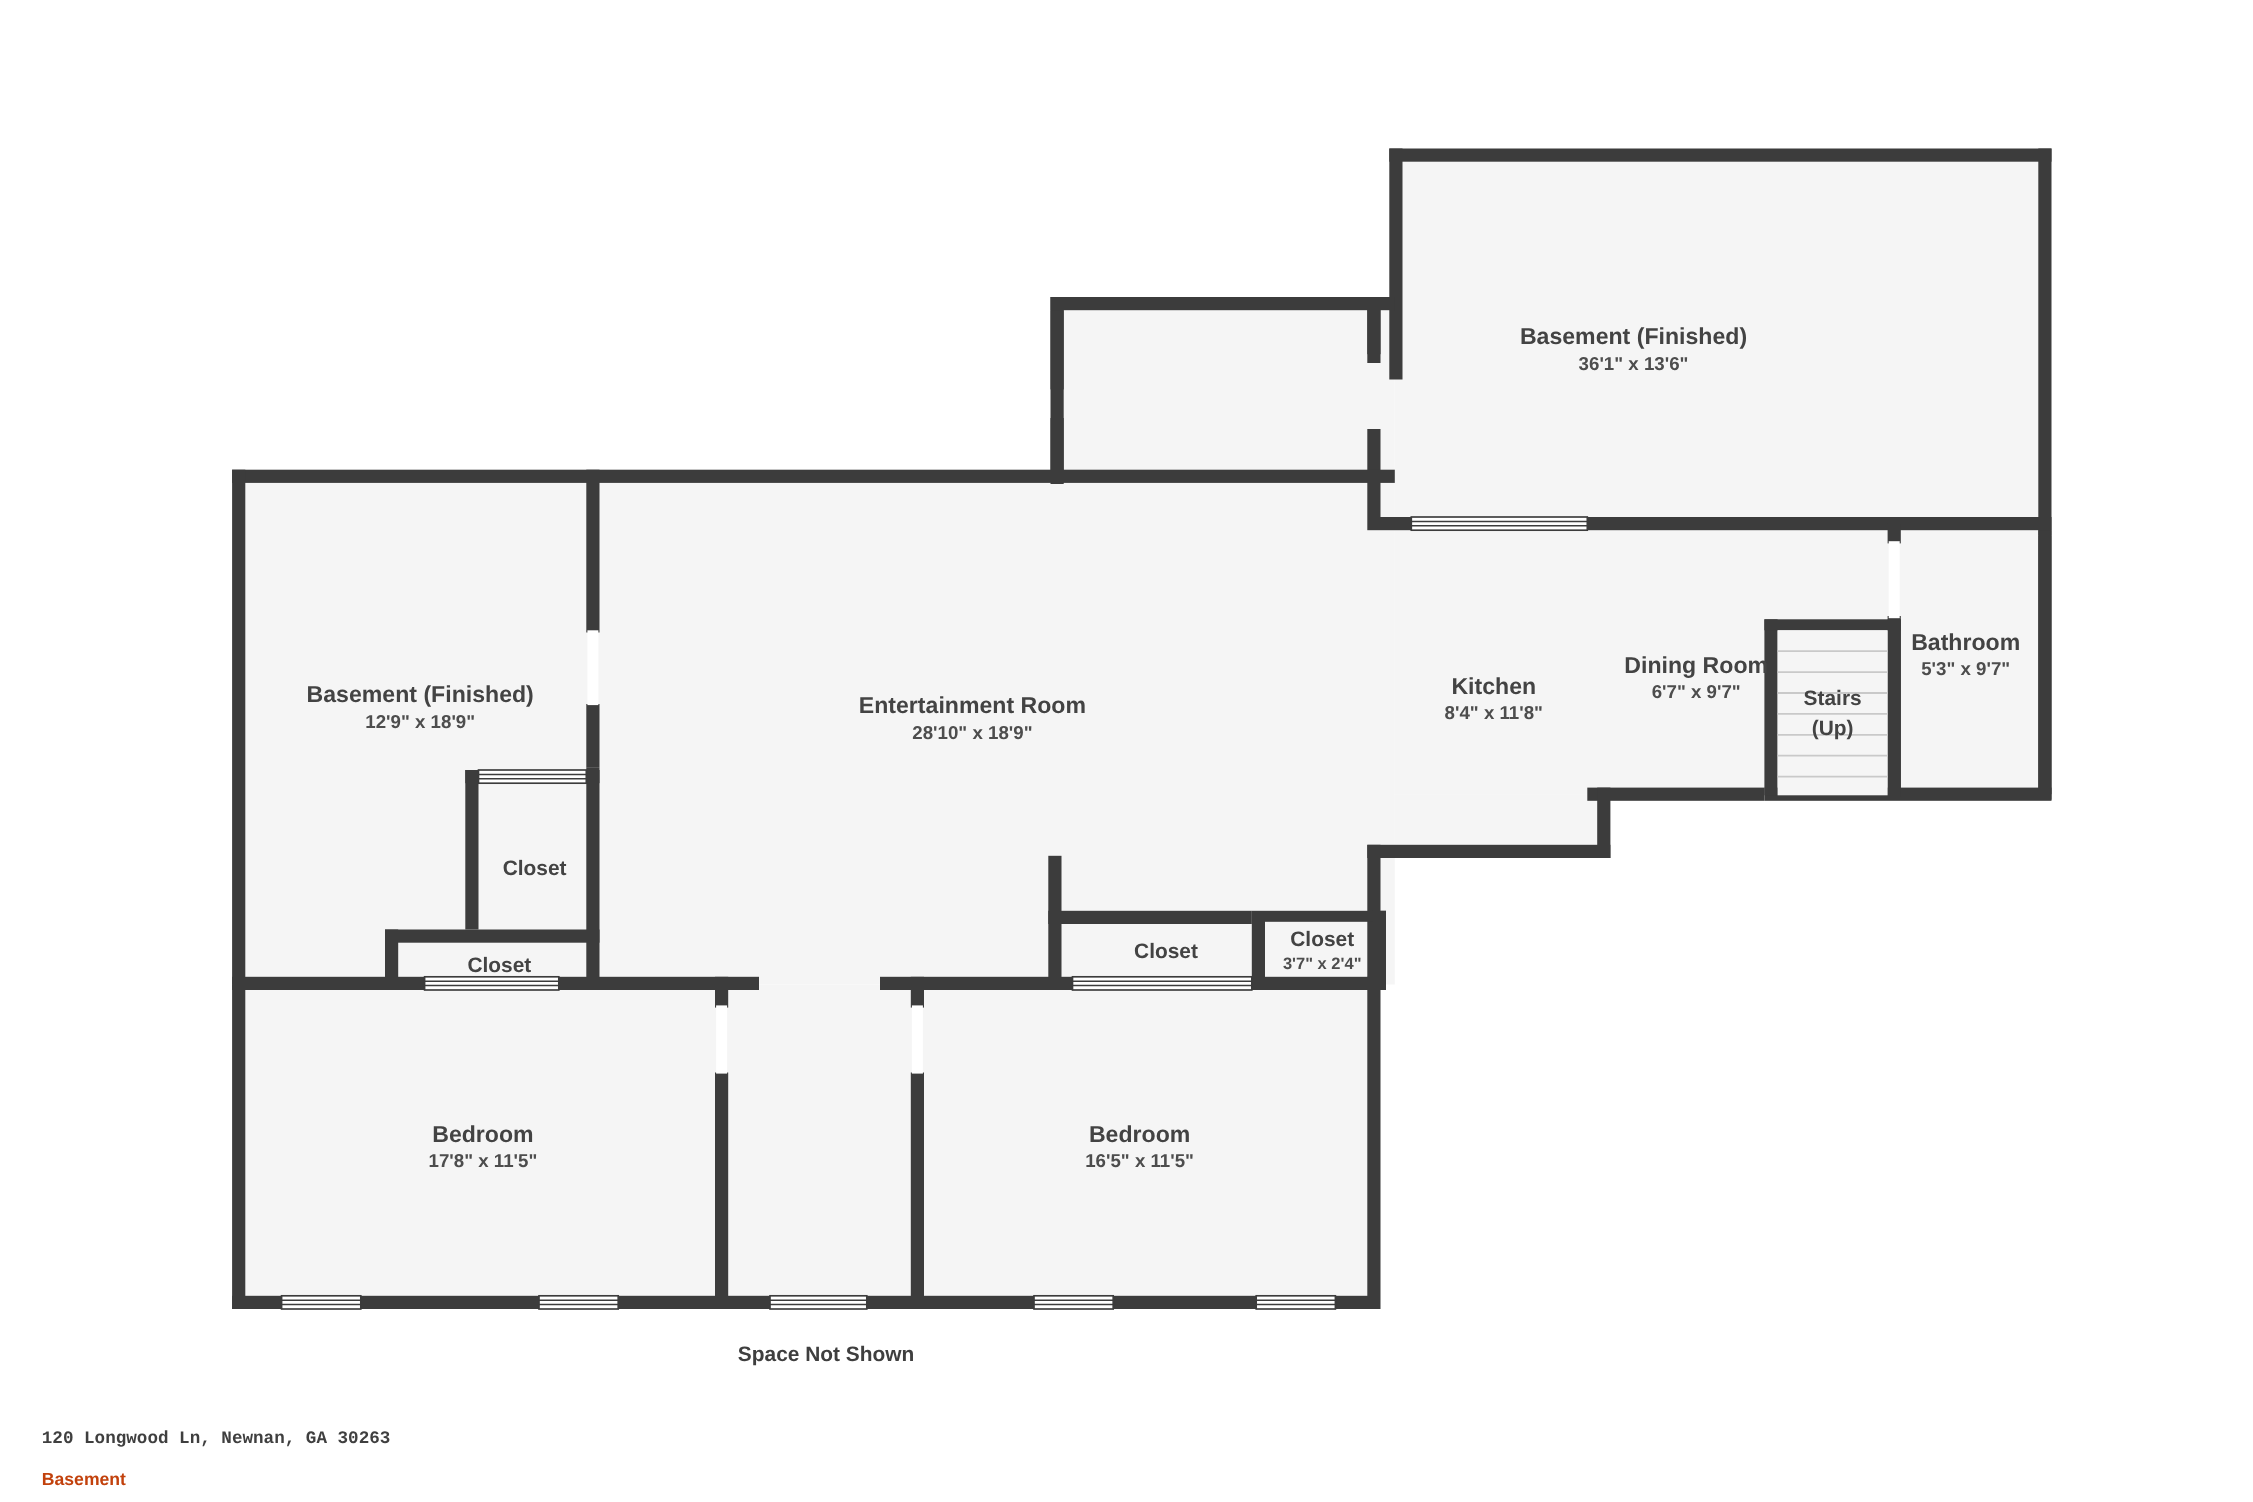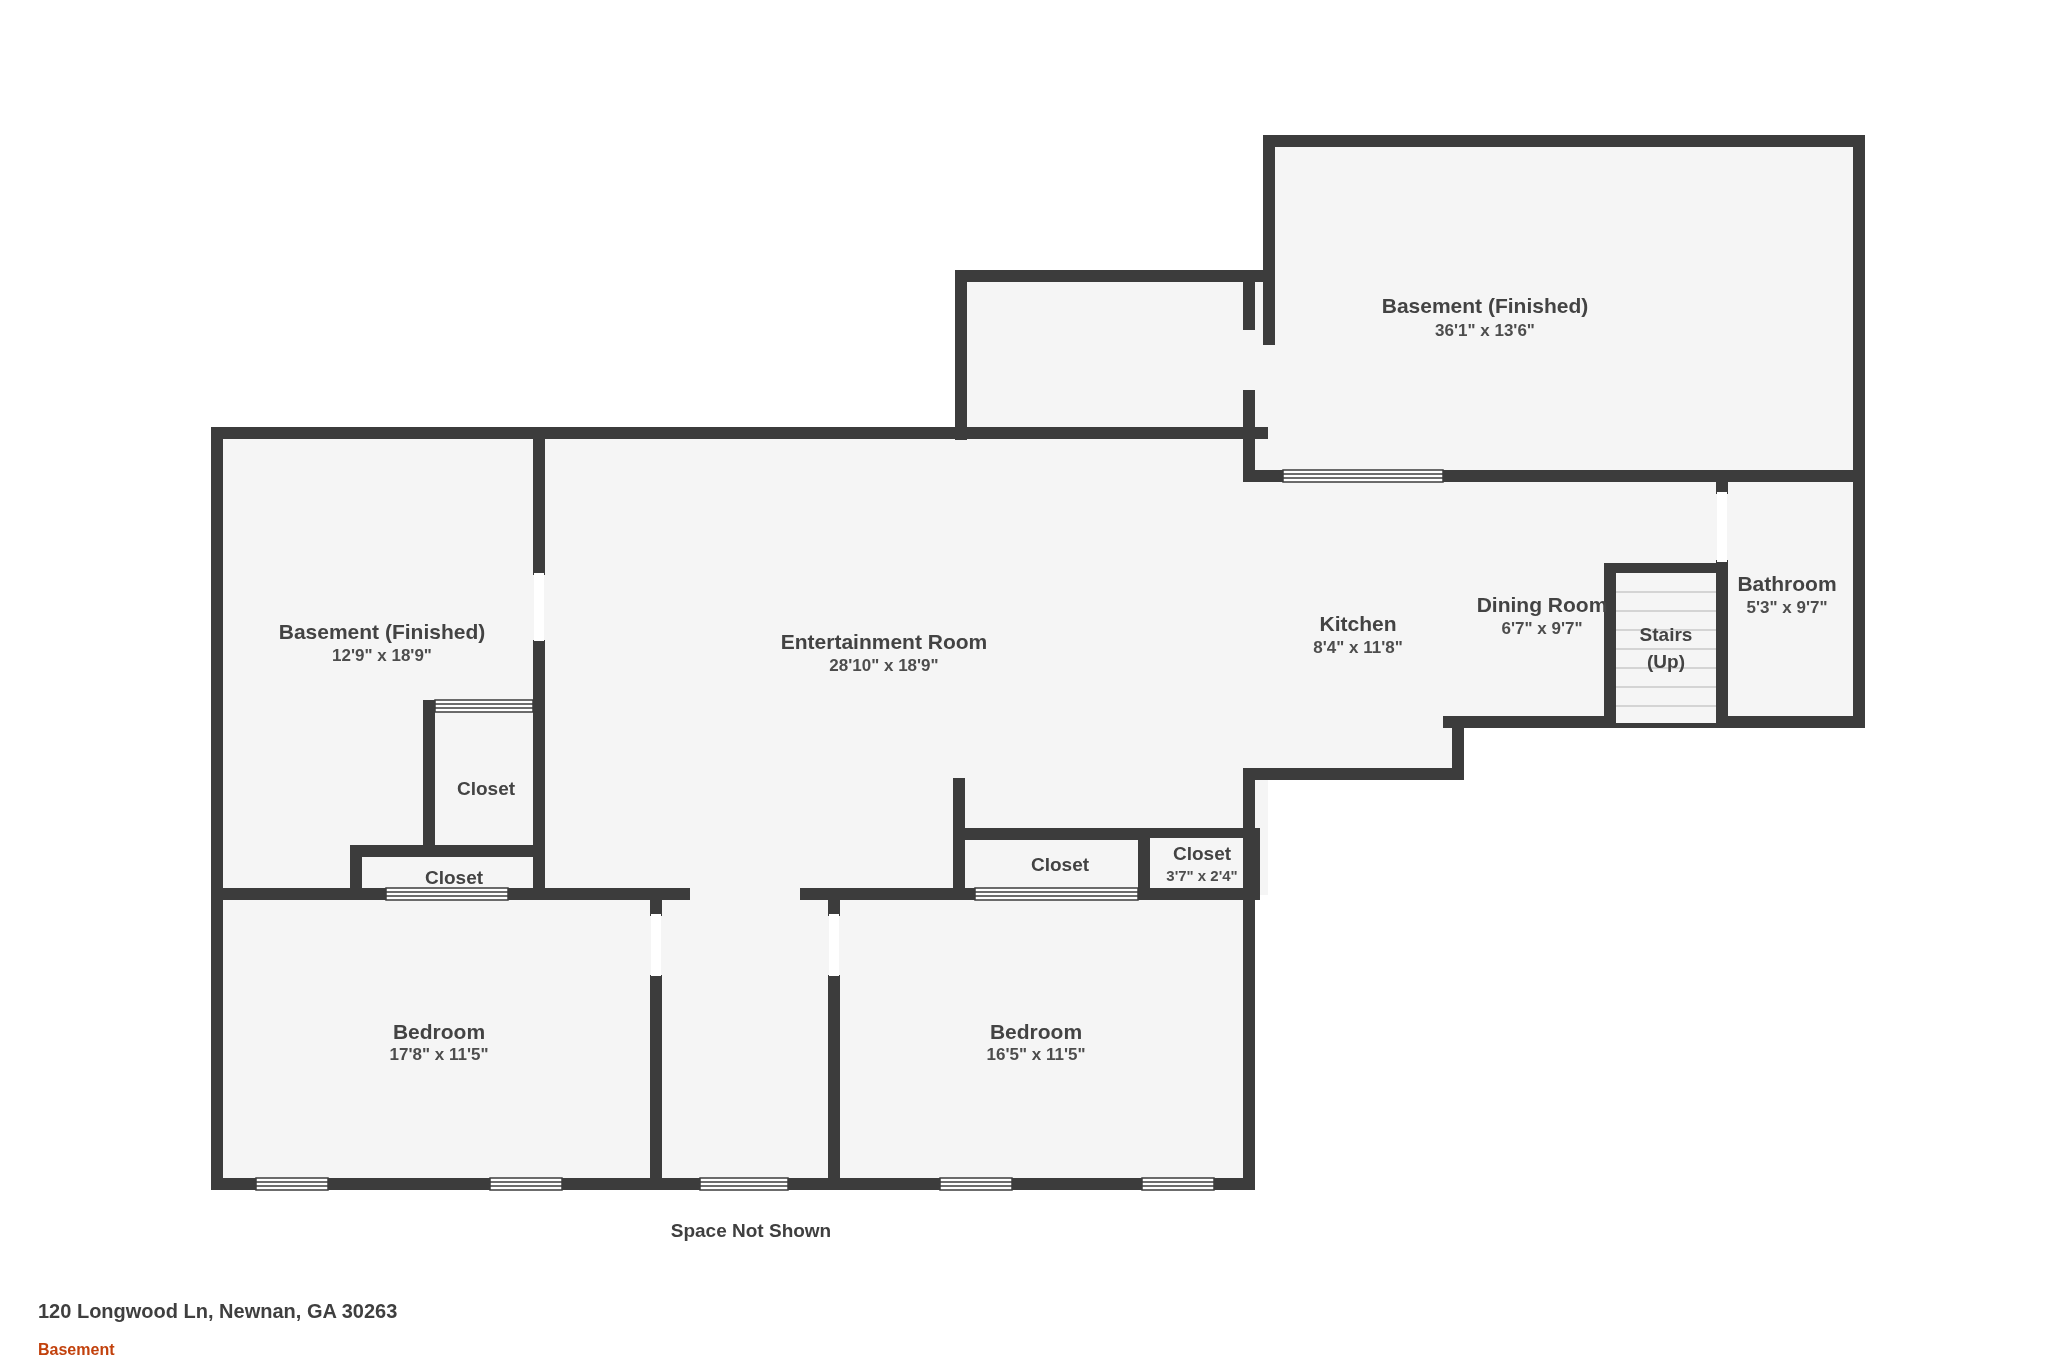--- a/index.html
+++ b/index.html
@@ -59,25 +59,26 @@
     text-anchor: middle;
     dominant-baseline: middle;
   }
   .footer-block {
     position: absolute;
     left: 38px;
     top: 1300px;
     width: 700px;
   }
   .footer-address {
-    font-size: 20px;
+    font-size: 16px;
     font-weight: bold;
     color: #3f3f3f;
     line-height: 1.1;
     margin: 0 0 19px 0;
+    font-family: Liberation Mono, monospace;
   }
   .footer-floor {
     font-size: 16px;
     font-weight: bold;
     color: #c2410c;
     line-height: 1.1;
     margin: 0;
   }
 </style>
 </head>

